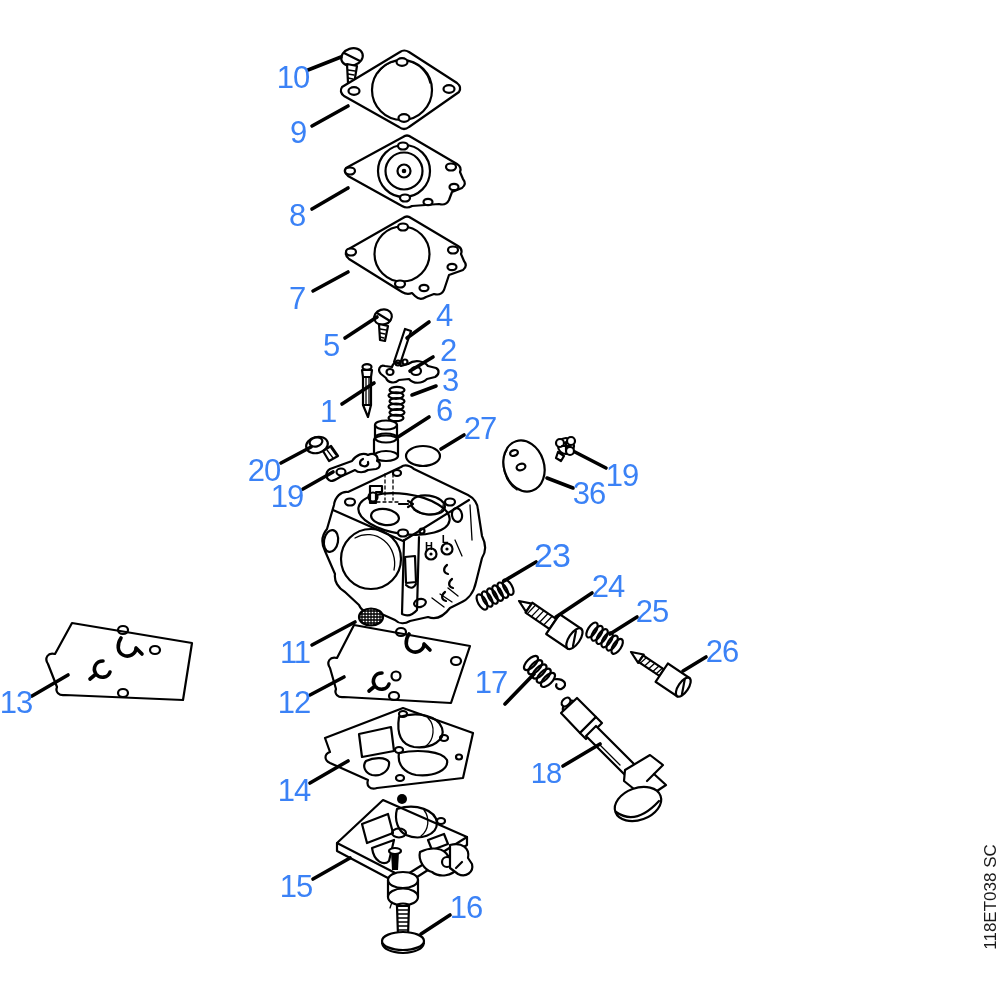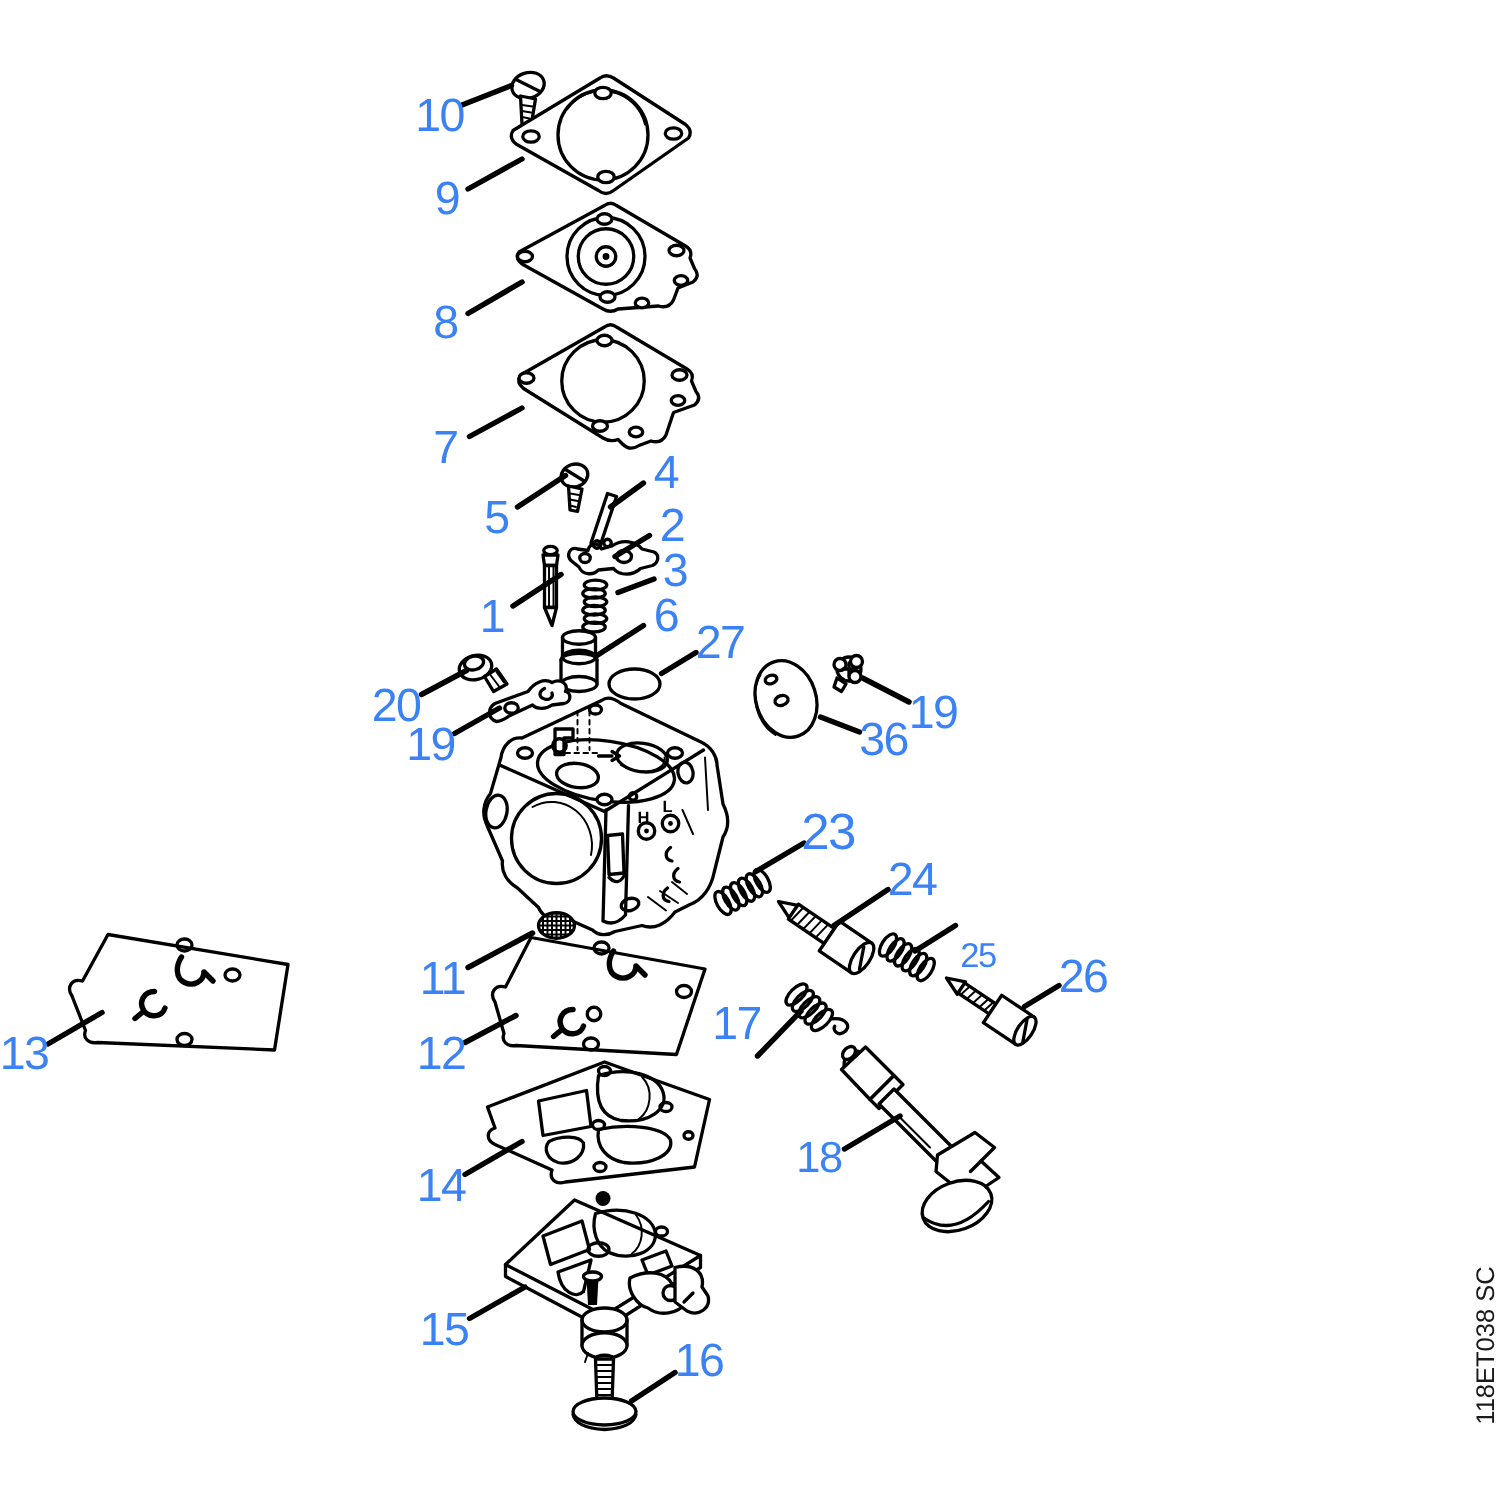--- a/index.html
+++ b/index.html
@@ -365,21 +365,21 @@
       <div class="part-label" style="left: 296px; top: 886px; font-size: 31px;">15</div>
       <div class="part-label" style="left: 466px; top: 907px; font-size: 31px;">16</div>
       <div class="part-label" style="left: 491px; top: 682px; font-size: 31px;">17</div>
       <div class="part-label" style="left: 546px; top: 773px; font-size: 29px; text-align: center;">18</div>
       <div class="part-label" style="left: 287px; top: 496px; font-size: 31px;">19</div>
       <div class="part-label" style="left: 264px; top: 470px; font-size: 31px;">20</div>
       <div class="part-label" style="left: 589px; top: 493px; font-size: 31px;">36</div>
       <div class="part-label" style="left: 622px; top: 475px; font-size: 31px;">19</div>
       <div class="part-label" style="left: 552px; top: 555px; font-size: 34px;">23</div>
       <div class="part-label" style="left: 608px; top: 586px; font-size: 31px;">24</div>
-      <div class="part-label" style="left: 652px; top: 637px; font-size: 23px;">25</div>
+      <div class="part-label" style="left: 652px; top: 611px; font-size: 31px;">25</div>
       <div class="part-label" style="left: 722px; top: 651px; font-size: 31px;">26</div>
       <div class="part-label" style="left: 480px; top: 428px; font-size: 31px;">27</div>
       <div class="body-marking" style="left: 429px; top: 546px;">H</div>
       <div class="body-marking" style="left: 445px; top: 539px;">L</div>
     </div>
 
 <div class="watermark" style="left: 991px; top: 897px;">118ET038 SC</div>
 
 </div>
 

